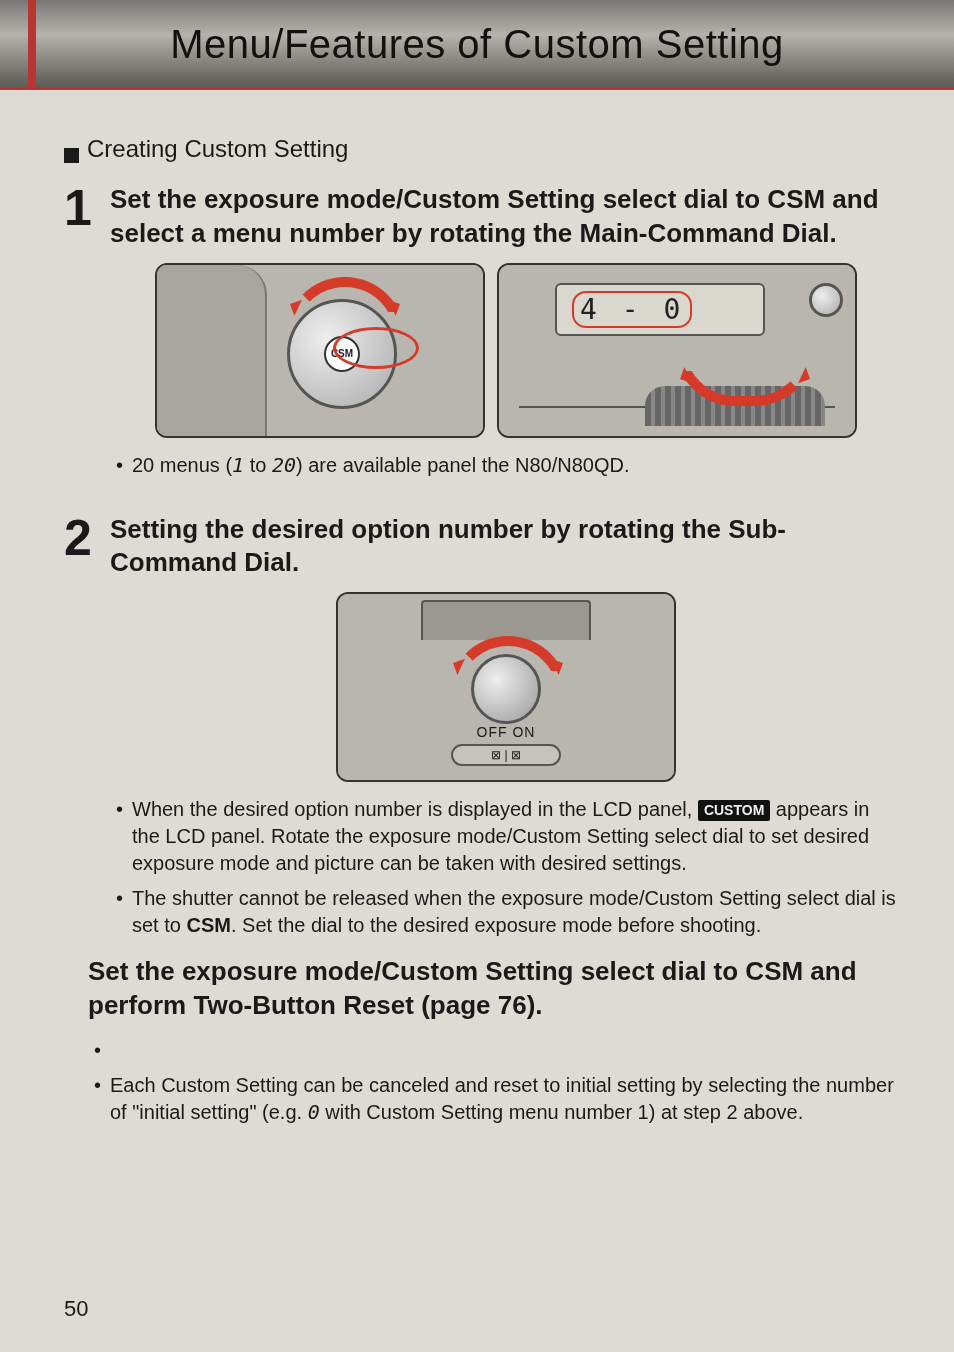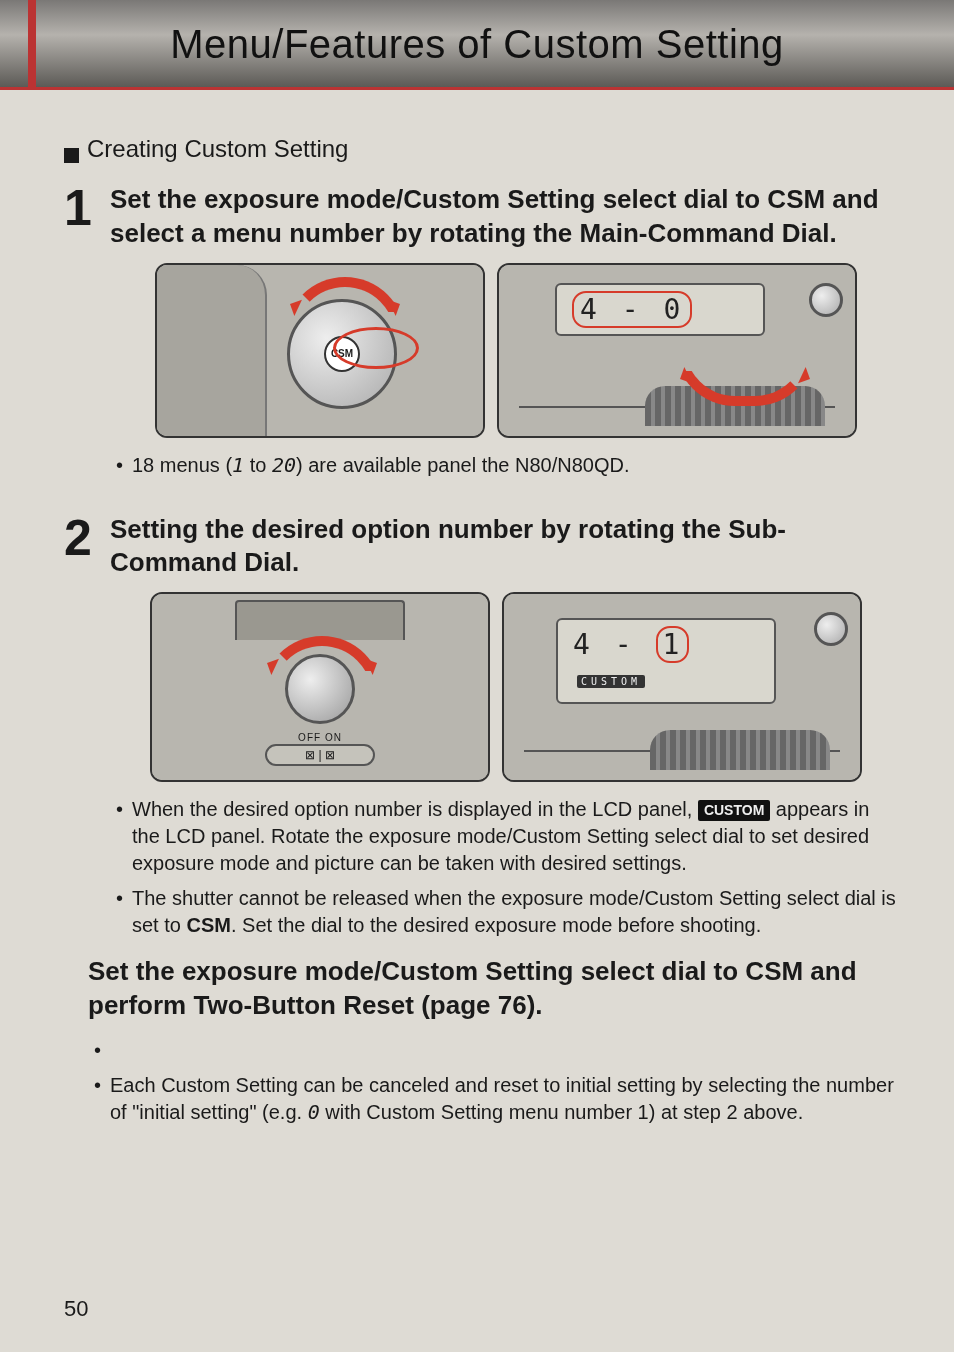--- a/index.html
+++ b/index.html
@@ -210,23 +210,23 @@
     position:absolute;
     left:50%; top:60px;
     transform:translateX(-50%);
     width:70px;height:70px;
     border:3px solid #555;
     border-radius:50%;
     background:radial-gradient(circle at 35% 35%,#eee,#999);
   }
   .off-on {
     position:absolute;
-    left:50%; top:138px;
+    left:50%; top:130px;
     transform:translateX(-50%);
-    font-size:10px;
+    font-size:14px;
     letter-spacing:1px;
   }
   .sw-slot {
     position:absolute;
     left:50%; bottom:14px;
     transform:translateX(-50%);
     width:110px;height:22px;
     border:2px solid #555;
     border-radius:12px;
     background:#c5c3bb;
@@ -284,21 +284,21 @@
           <div class="small-dial-right"></div>
           <div class="base-line"></div>
           <div class="back-wheel"></div>
           <div class="red-arc" style="right:40px;bottom:30px;left:auto;top:auto;width:140px;height:60px;transform:rotate(180deg);"></div>
         </div>
       </div>
 
       <div class="bullet">
         <span class="dot">•</span>
         <span>
-          <span>18 menus (</span><span class="seg">1</span><span> to </span><span class="seg">20</span><span>) are available panel the N80/N80QD.</span>
+          <span>20 menus (</span><span class="seg">1</span><span> to </span><span class="seg">20</span><span>) are available panel the N80/N80QD.</span>
         </span>
       </div>
     </div>
   </div>
 
   <div class="step" style="margin-top:26px;">
     <div class="step-num">2</div>
     <div class="step-body">
       <div class="step-title">Setting the desired option number by rotating the Sub-Command Dial.</div>
 
@@ -308,31 +308,20 @@
           <div class="body-shape"></div>
           <div class="flash-head"></div>
           <div class="front-dial"></div>
           <div class="red-arc" style="left:110px;top:42px;"></div>
           <div class="off-on">OFF  ON</div>
           <div class="sw-slot">
               <span>⊠    |   ⊠</span>
             </div>
         </div>
 
-        <div class="diagram d4">
-          <div class="body-shape"></div>
-          <div class="lcd-readout" style="left:52px;top:24px;width:220px;">
-            <span>4</span> - <span class="ring" style="padding:0 4px;"><span>1</span></span>
-            <br>
-            <span class="tiny-custom">CUSTOM</span>
-          </div>
-          <div class="small-dial-right"></div>
-          <div class="base-line"></div>
-          <div class="back-wheel"></div>
-        </div>
       </div>
 
       <div class="bullet">
         <span class="dot">•</span>
         <span>
           <span>When the desired option number is displayed in the LCD panel, </span><span class="inline-badge">CUSTOM</span><span> appears in the LCD panel. Rotate the exposure mode/Custom Setting select dial to set desired exposure mode and picture can be taken with desired settings.</span>
         </span>
       </div>
       <div class="bullet">
         <span class="dot">•</span>

